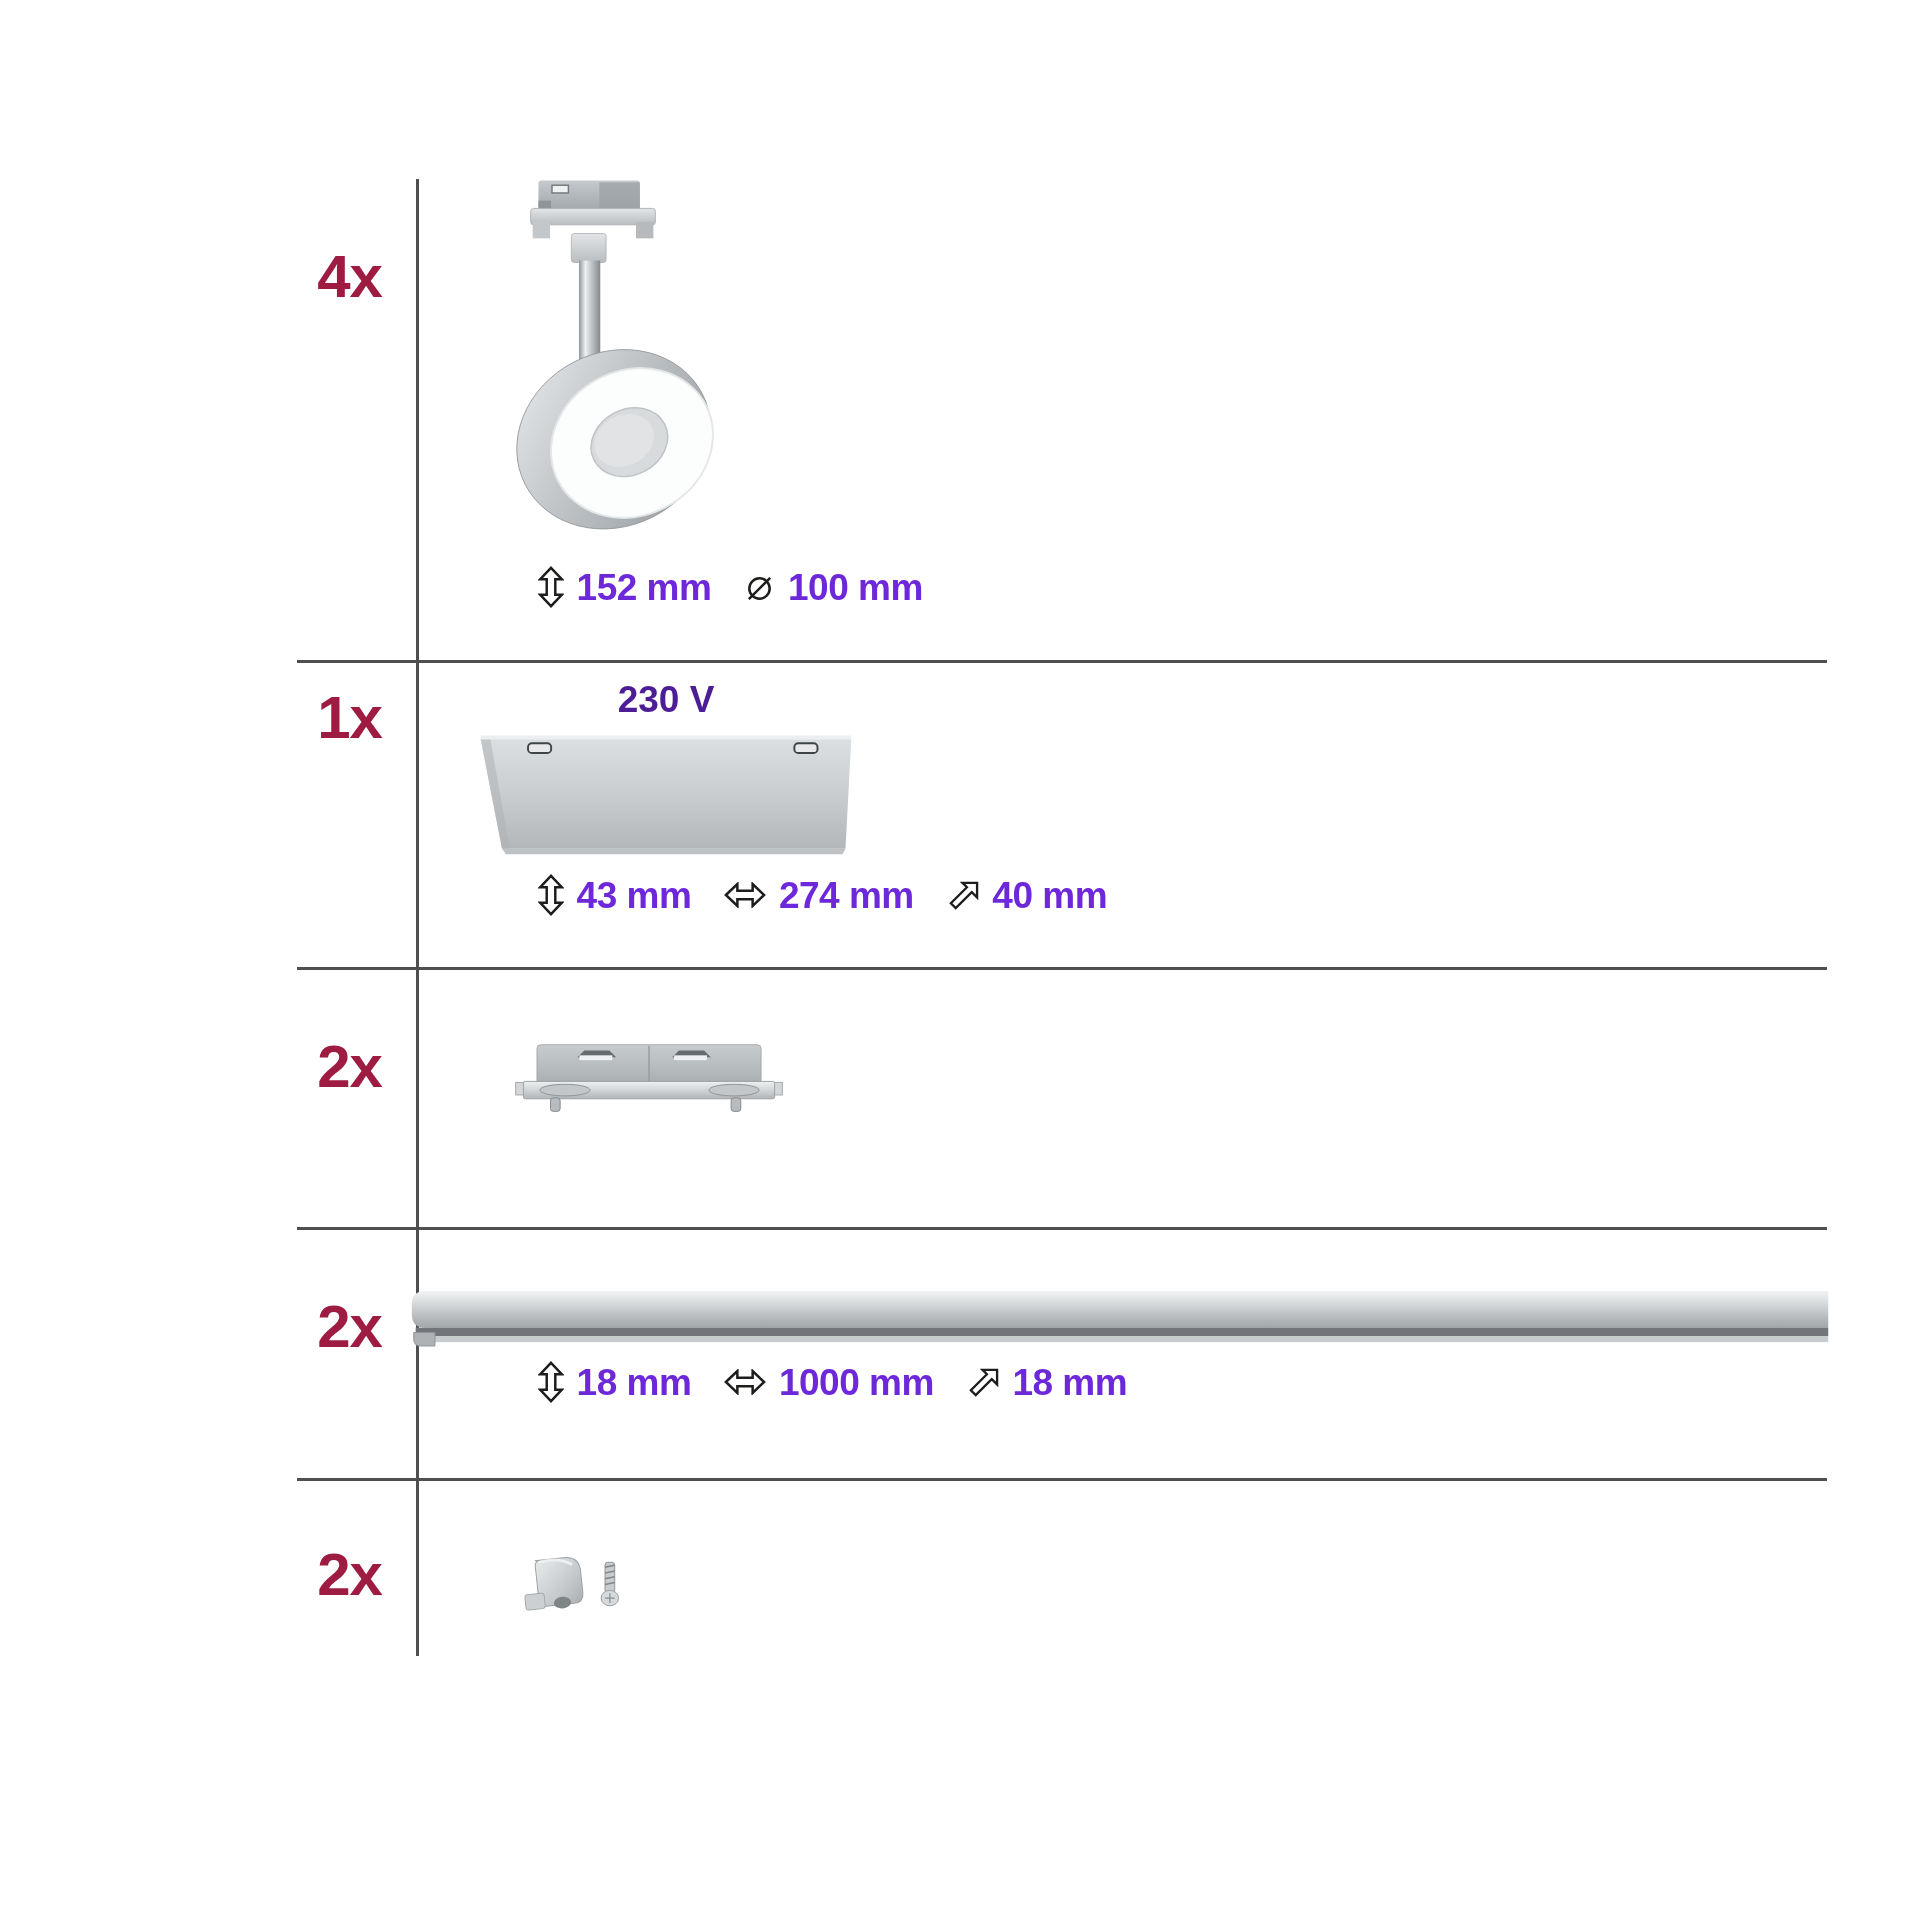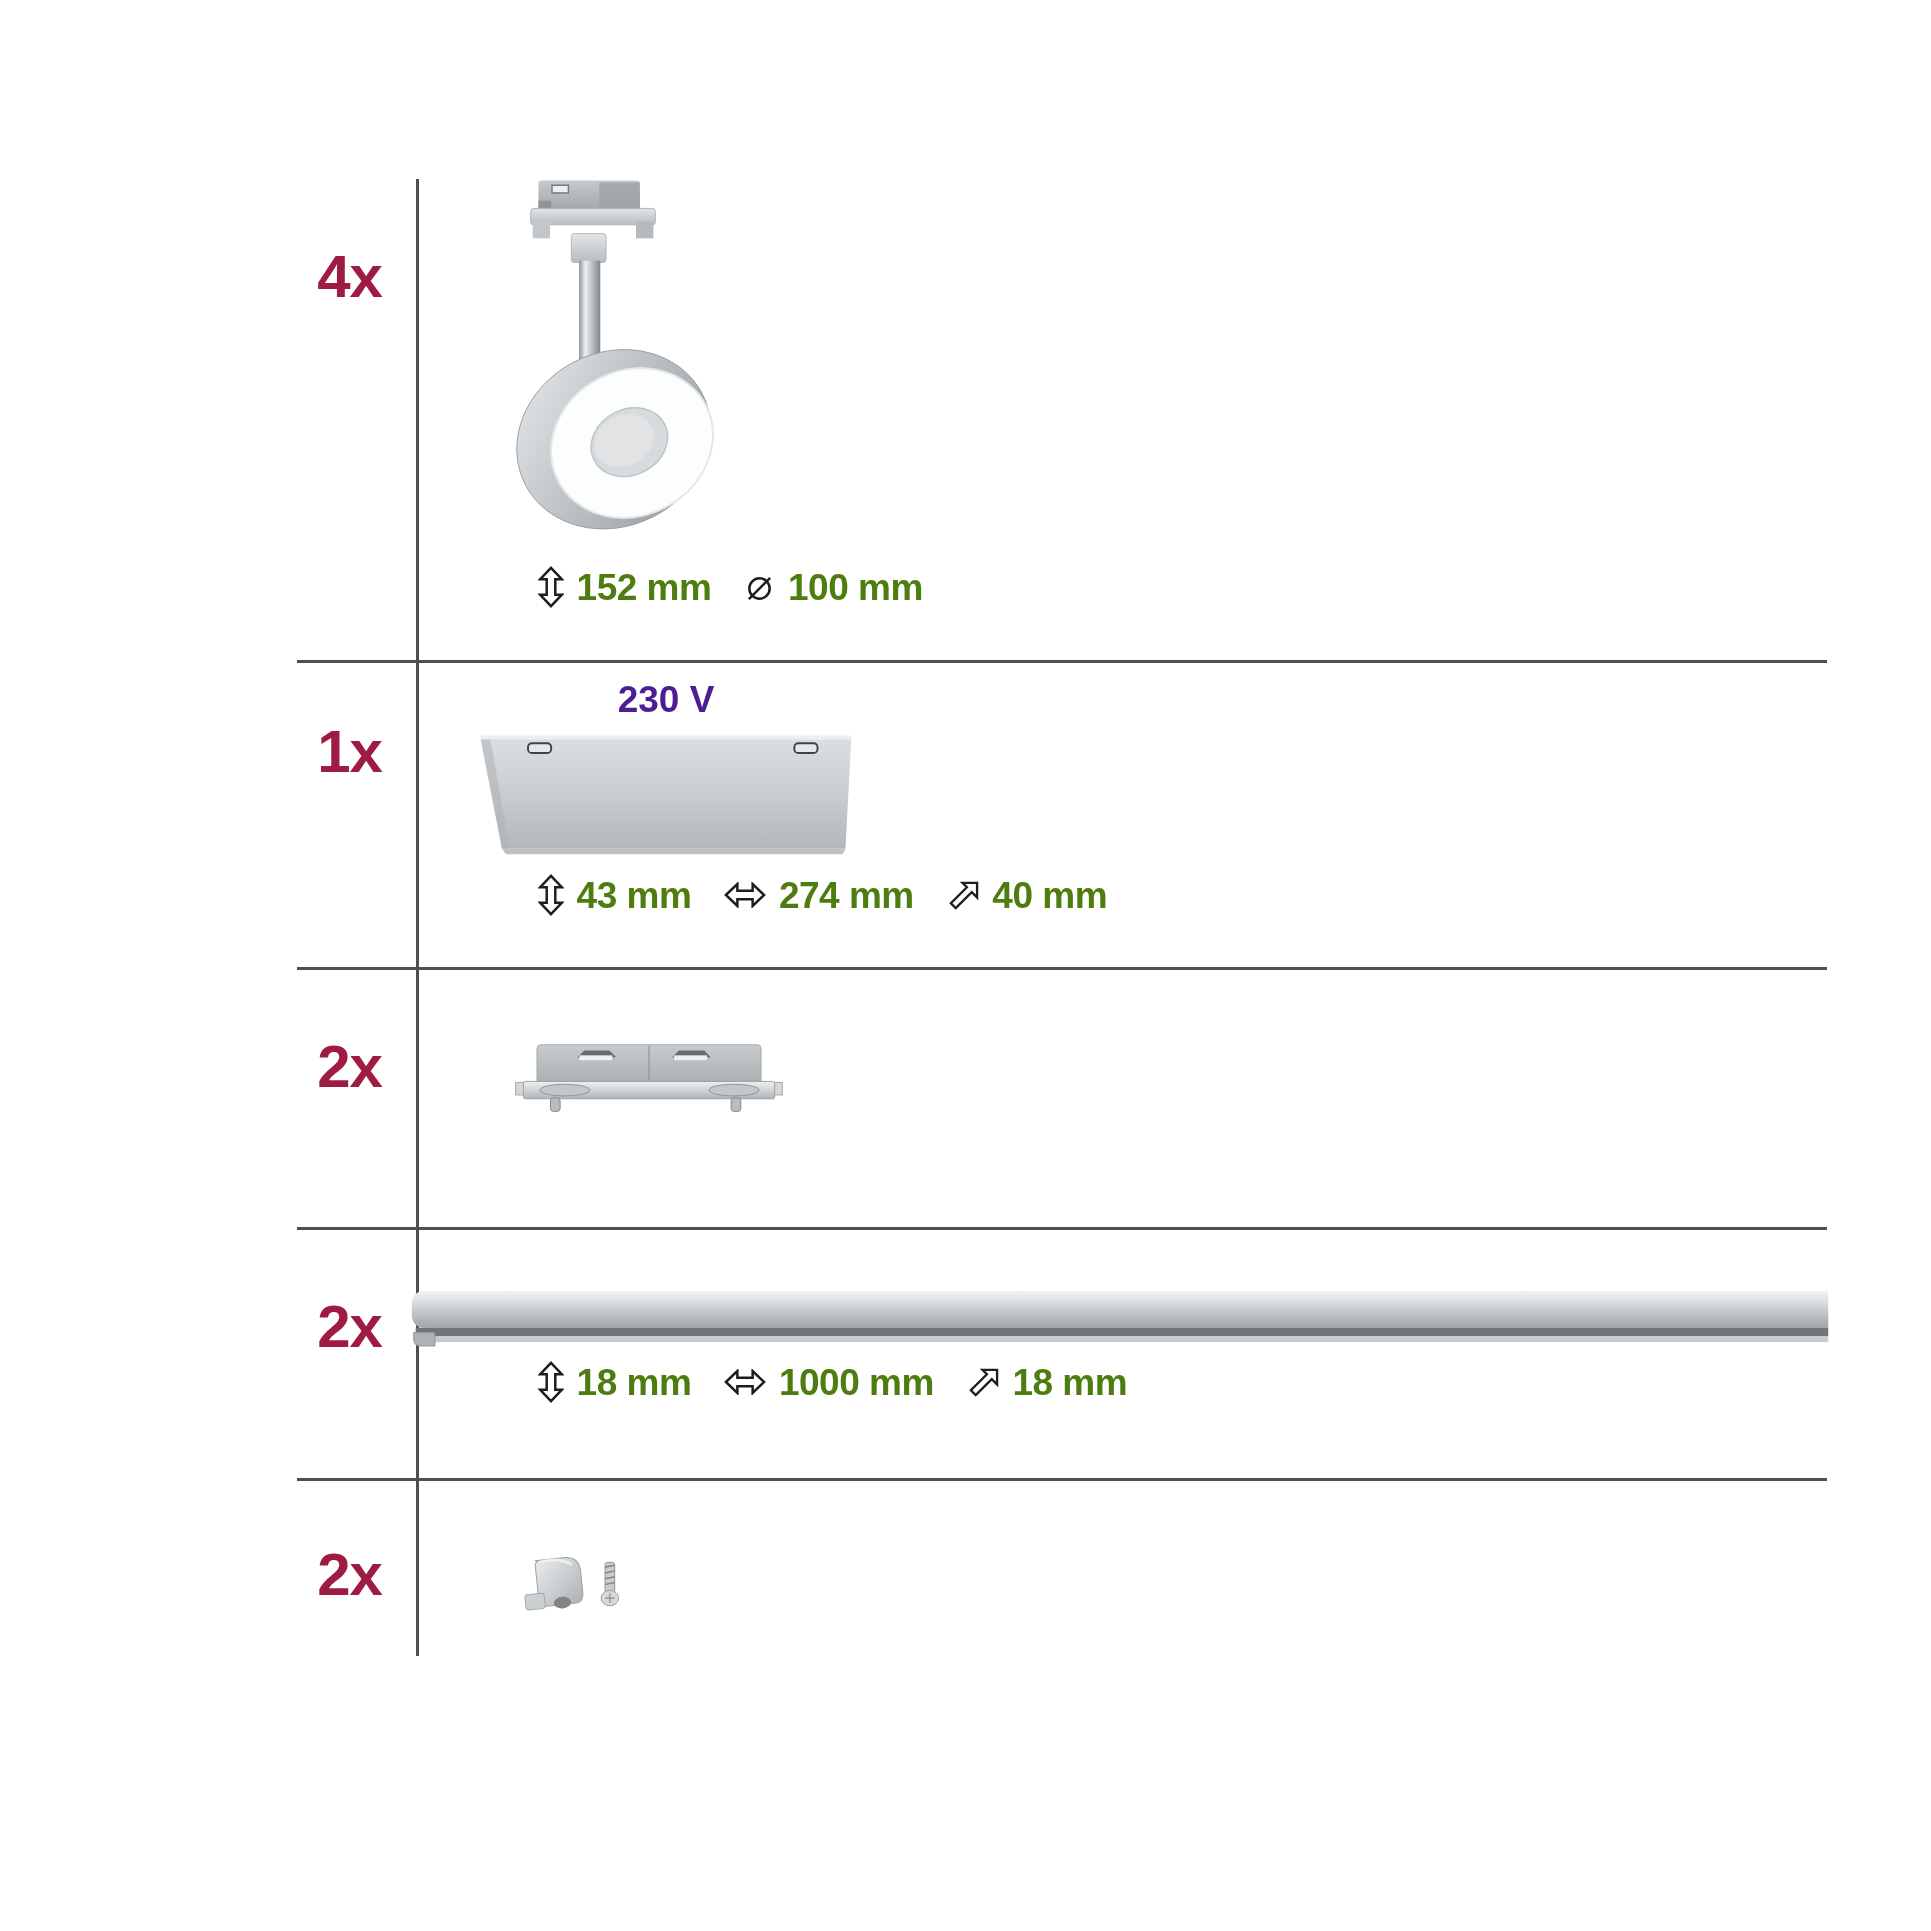--- a/index.html
+++ b/index.html
@@ -20,42 +20,42 @@
   .qty{
     position:absolute;left:270px;width:112px;text-align:right;
     font-size:60px;font-weight:bold;line-height:60px;color:#9e1b42;
     letter-spacing:-1px;
   }
   .dims{
     position:absolute;display:flex;align-items:center;gap:33px;height:44px;
   }
   .dim-group{display:flex;align-items:center;gap:12.6px;}
   .dim-text{
-    font-size:37px;font-weight:bold;color:#4d7c0f;line-height:1;
+    font-size:37px;font-weight:bold;color:#6d28d9;line-height:1;
     letter-spacing:-0.5px;white-space:nowrap;
   }
   .voltage{
     position:absolute;left:666px;top:681px;transform:translateX(-50%);
     font-size:37px;font-weight:bold;color:#4c1d95;line-height:1;white-space:nowrap;
   }
   .product{position:absolute;}
 </style>
 </head>
 <body>
 
 <div class="canvas">
 
   <div class="vline"></div>
   <div class="hline" style="top:660px;"></div>
   <div class="hline" style="top:967px;"></div>
   <div class="hline" style="top:1227px;"></div>
   <div class="hline" style="top:1478px;"></div>
 
   <div class="qty" style="top:247px;">4x</div>
-  <div class="qty" style="top:722px;">1x</div>
+  <div class="qty" style="top:688px;">1x</div>
   <div class="qty" style="top:1037px;">2x</div>
   <div class="qty" style="top:1297px;">2x</div>
   <div class="qty" style="top:1545px;">2x</div>
 
   <svg class="product" style="left:463px;top:135px;" width="319" height="454" viewBox="480 140 330 470">
     <defs>
       <linearGradient id="g-stem" x1="0" y1="0" x2="1" y2="0">
         <stop offset="0" stop-color="#8f959a"></stop>
           <stop offset="0.3" stop-color="#eef0f1"></stop>
         <stop offset="0.55" stop-color="#c6cacd"></stop>

